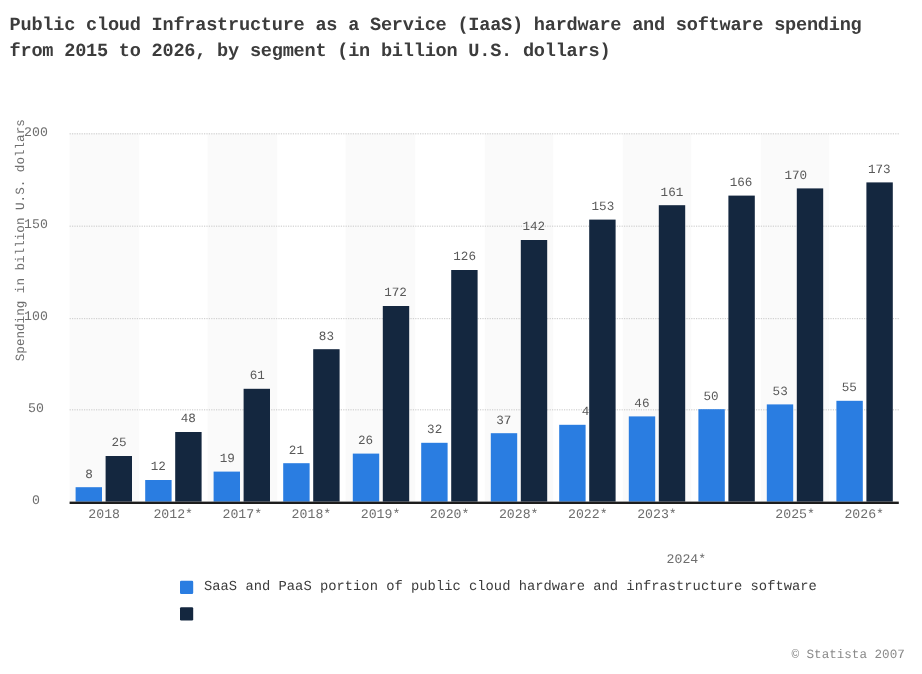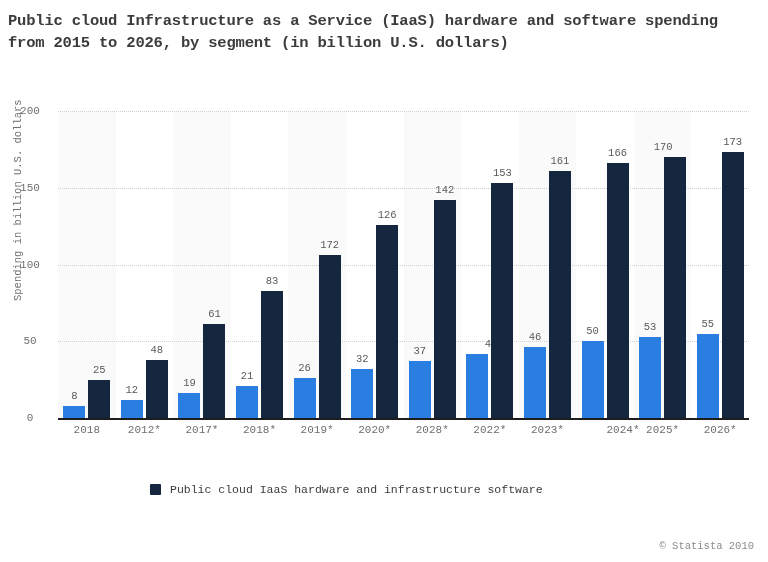--- a/index.html
+++ b/index.html
@@ -252,29 +252,32 @@
     <div id="xticks">
         <div class="xtick" style="left: 51.7917px;">2018</div>
         <div class="xtick" style="left: 109.375px;">2012*</div>
         <div class="xtick" style="left: 166.958px;">2017*</div>
         <div class="xtick" style="left: 224.542px;">2018*</div>
         <div class="xtick" style="left: 282.125px;">2019*</div>
         <div class="xtick" style="left: 339.708px;">2020*</div>
         <div class="xtick" style="left: 397.292px;">2028*</div>
         <div class="xtick" style="left: 454.875px;">2022*</div>
         <div class="xtick" style="left: 512.458px;">2023*</div>
-        <div class="xtick" style="left: 588px;">2024*</div>
+        <div class="xtick" style="left: 537px; margin-top: 37px;">2024*</div>
         <div class="xtick" style="left: 627.625px;">2025*</div>
         <div class="xtick" style="left: 685.208px;">2026*</div>
       </div>
 
   </div>
 
   <div class="legend" id="legend">
       <div class="legend-row">
+        <span class="swatch" style="background: rgb(42, 125, 225);"></span>
+        <span class="legend-text">SaaS and PaaS portion of public cloud hardware and infrastructure software</span>
+      </div>
+      <div class="legend-row">
         <span class="swatch" style="background: rgb(20, 39, 63);"></span>
-        <span class="legend-text">Public cloud IaaS hardware and infrastructure software</span>
       </div>
     </div>
 
-  <div class="credit">© Statista 2010</div>
+  <div class="credit">© Statista 2007</div>
 
 </div>
 
 </body></html>

